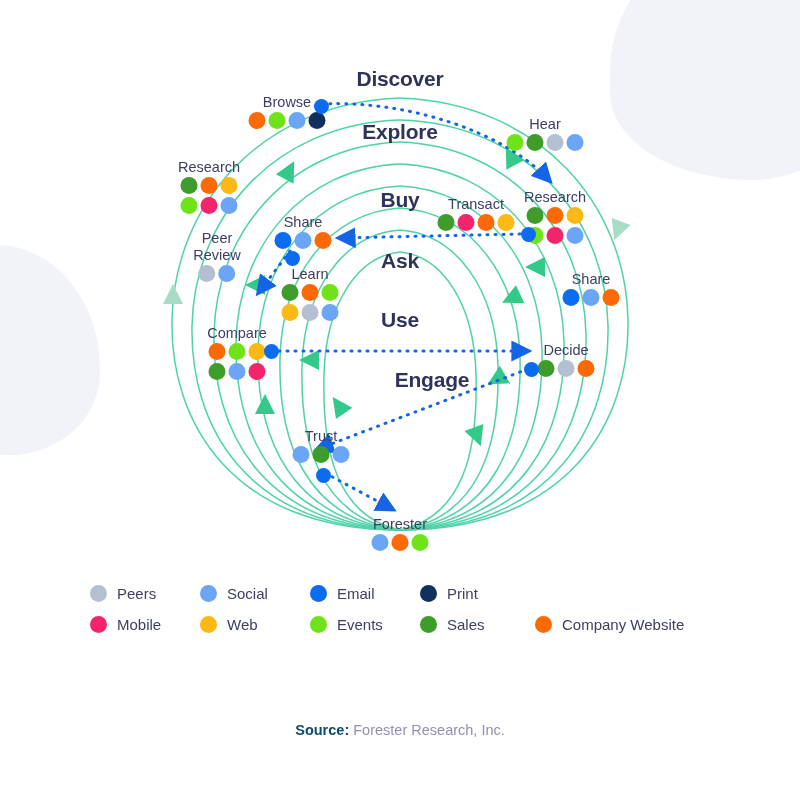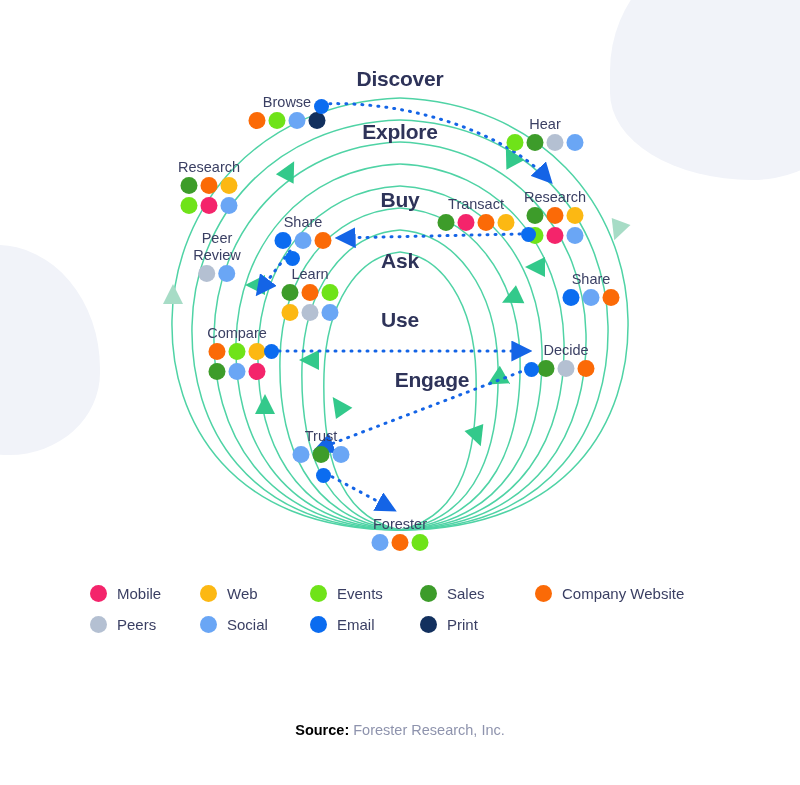--- a/index.html
+++ b/index.html
@@ -55,21 +55,21 @@
     position:absolute;left:90px;top:585px;width:660px;z-index:6;
   }
   .legend-row{display:flex;margin-bottom:14px;}
   .legend-item{display:flex;align-items:center;}
   .legend-dot{width:17px;height:17px;border-radius:50%;margin-right:10px;flex:0 0 auto;}
   .legend-text{font-size:15px;color:#3a3f63;white-space:nowrap;}
   #source{
     position:absolute;left:0;top:722px;width:800px;text-align:center;
     font-size:14.5px;color:#8e93ad;z-index:6;
   }
-  #source b{color:#000000;}
+  #source b{color:#0c4a6e;}
 </style>
 </head>
 <body>
 
 <div id="blob-tr"></div>
 <div id="blob-l"></div>
 
 <svg id="diagram" viewBox="0 0 800 570">
   <defs>
     <marker id="bluehead" markerWidth="7" markerHeight="7" refX="5.2" refY="3.5" orient="auto">
@@ -262,56 +262,56 @@
   <div class="dots w3">
     <span class="dot" style="background:#6aa6f5"></span>
     <span class="dot" style="background:#fb6a07"></span>
     <span class="dot" style="background:#6fe319"></span>
   </div>
 </div>
 
 <div id="legend">
   <div class="legend-row">
     <div class="legend-item" style="width:110px">
+      <span class="legend-dot" style="background:#b4c0d2"></span>
+      <span class="legend-text">Peers</span>
+    </div>
+    <div class="legend-item" style="width:110px">
+      <span class="legend-dot" style="background:#6aa6f5"></span>
+      <span class="legend-text">Social</span>
+    </div>
+    <div class="legend-item" style="width:110px">
+      <span class="legend-dot" style="background:#0b6cf0"></span>
+      <span class="legend-text">Email</span>
+    </div>
+    <div class="legend-item" style="width:115px">
+      <span class="legend-dot" style="background:#12305e"></span>
+      <span class="legend-text">Print</span>
+    </div>
+  </div>
+  <div class="legend-row">
+    <div class="legend-item" style="width:110px">
       <span class="legend-dot" style="background:#f4246b"></span>
       <span class="legend-text">Mobile</span>
     </div>
     <div class="legend-item" style="width:110px">
       <span class="legend-dot" style="background:#fcb813"></span>
       <span class="legend-text">Web</span>
     </div>
     <div class="legend-item" style="width:110px">
       <span class="legend-dot" style="background:#6fe319"></span>
       <span class="legend-text">Events</span>
     </div>
     <div class="legend-item" style="width:115px">
       <span class="legend-dot" style="background:#3d9c2a"></span>
       <span class="legend-text">Sales</span>
     </div>
     <div class="legend-item">
       <span class="legend-dot" style="background:#fb6a07"></span>
       <span class="legend-text">Company Website</span>
     </div>
   </div>
-  <div class="legend-row">
-    <div class="legend-item" style="width:110px">
-      <span class="legend-dot" style="background:#b4c0d2"></span>
-      <span class="legend-text">Peers</span>
-    </div>
-    <div class="legend-item" style="width:110px">
-      <span class="legend-dot" style="background:#6aa6f5"></span>
-      <span class="legend-text">Social</span>
-    </div>
-    <div class="legend-item" style="width:110px">
-      <span class="legend-dot" style="background:#0b6cf0"></span>
-      <span class="legend-text">Email</span>
-    </div>
-    <div class="legend-item" style="width:115px">
-      <span class="legend-dot" style="background:#12305e"></span>
-      <span class="legend-text">Print</span>
-    </div>
-  </div>
 </div>
 
 <div id="source">
   <b>Source:</b>
   <span>Forester Research, Inc.</span>
 </div>
 
 </body></html>

